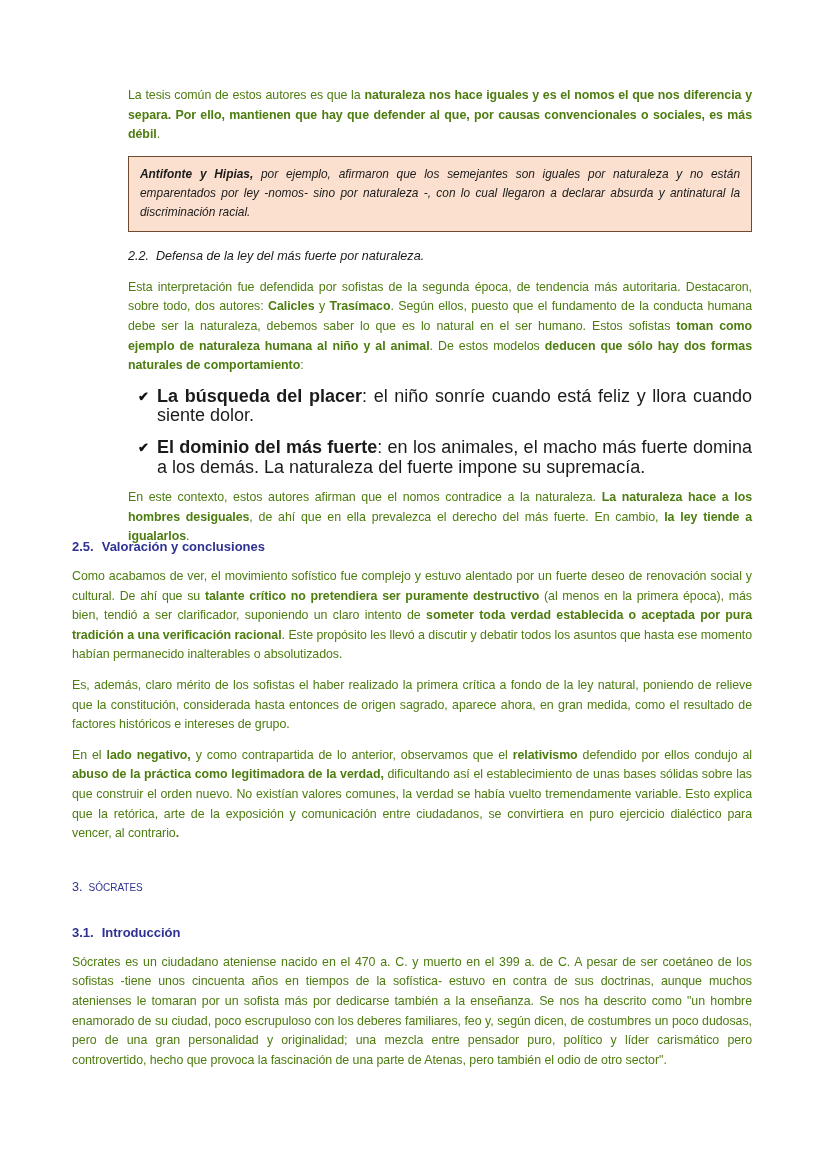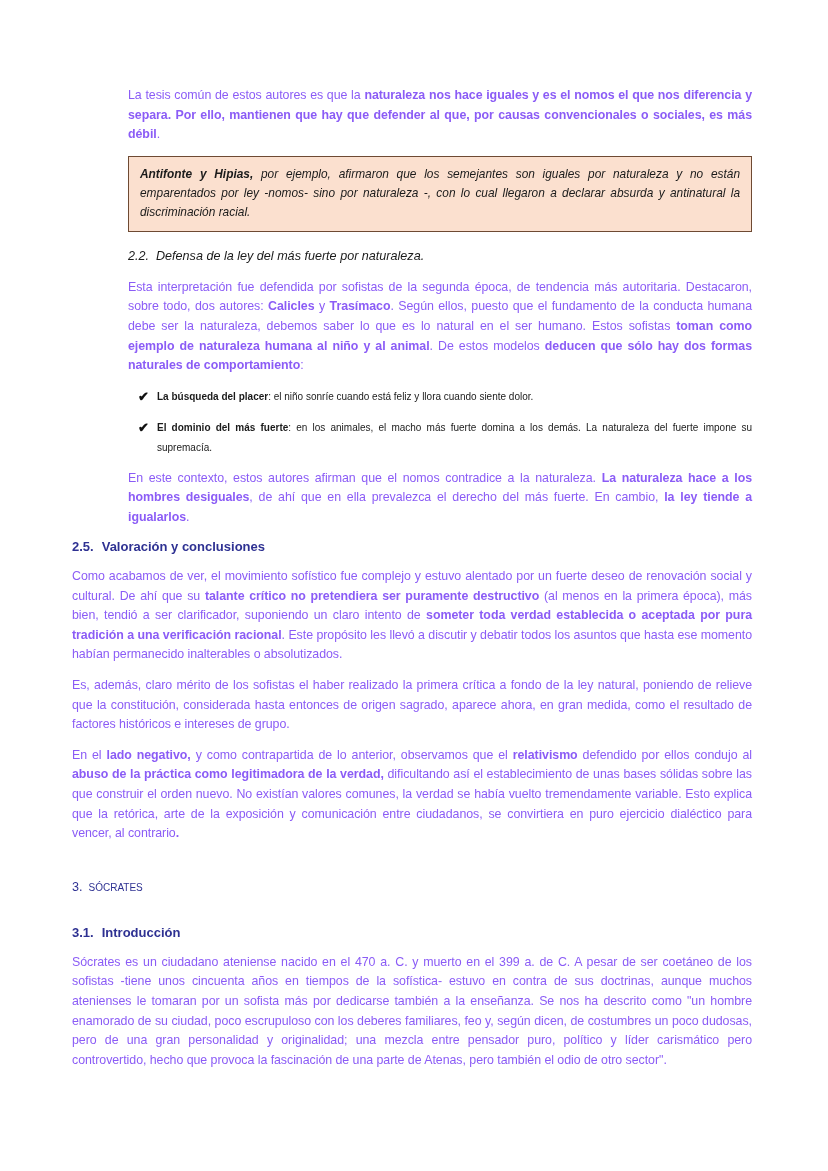--- a/index.html
+++ b/index.html
@@ -18,21 +18,21 @@
     background: #ffffff;
     overflow: hidden;
   }
 
   
   .para {
     font-size: 12.4px;
     line-height: 19.6px;
     text-align: justify;
     margin: 0 0 11px 0;
-    color: #8b5cf6;
+    color: #4d7c0f;
     letter-spacing: -0.05px;
   }
   .para b, .bold { font-weight: bold; }
 
   
   .indent-block {
     position: absolute;
     left: 128px;
     right: 76px;
     top: 86px;
@@ -118,21 +118,21 @@
   .check-icon {
     flex: 0 0 auto;
     width: 19px;
     font-size: 13px;
     font-weight: bold;
     line-height: 19.6px;
     color: #111111;
   }
   .bullet-text {
     flex: 1 1 auto;
-    font-size: 10px;
+    font-size: 18px;
     line-height: 19.6px;
     text-align: justify;
     color: #1b1b1b;
   }
 
   .spacer-lg { height: 22px; }
   .spacer-md { height: 14px; }
 </style>
 </head>
 <body>

